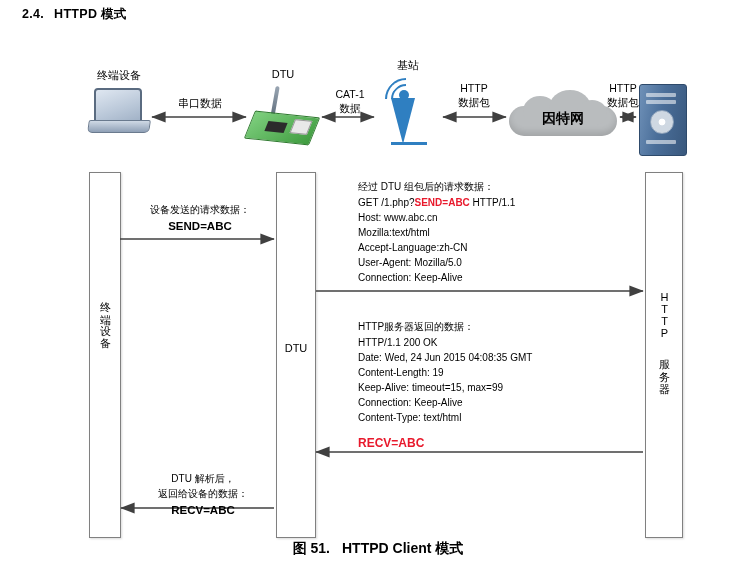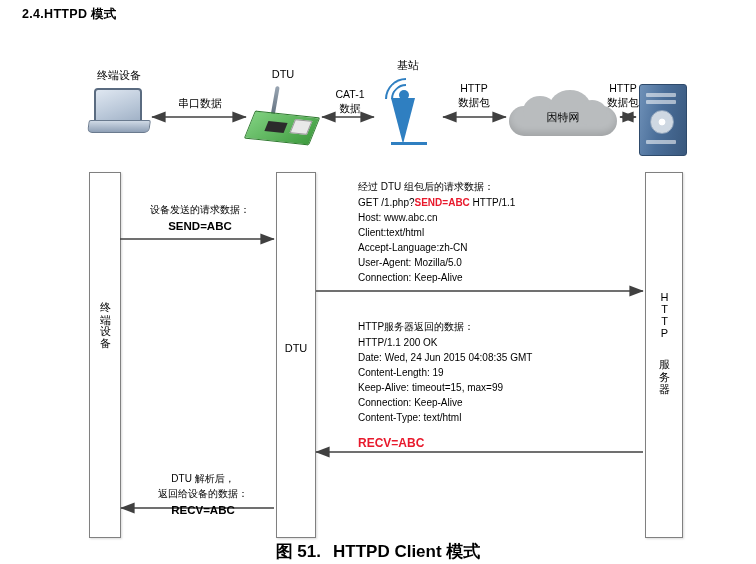--- a/index.html
+++ b/index.html
@@ -21,21 +21,21 @@
     height: 564px;
   }
   .heading {
     position: absolute;
     left: 22px;
     top: 6px;
     font-size: 12.5px;
     font-weight: bold;
     letter-spacing: 0.3px;
   }
-  .heading .num { }
+  .heading .num { margin-right: 10px; }
 
   
   .lbl {
     position: absolute;
     font-size: 11px;
     text-align: center;
     white-space: nowrap;
   }
   .lbl.small { font-size: 10.5px; }
 
@@ -168,23 +168,24 @@
     border-radius: 50%;
   }
   .cloud .p1 { left: 14px; top: 4px; width: 34px; height: 30px; }
   .cloud .p2 { left: 40px; top: -2px; width: 42px; height: 36px; }
   .cloud .p3 { left: 68px; top: 8px; width: 30px; height: 26px; }
   .cloud .c-text {
     position: absolute;
     left: 0; top: 18px;
     width: 108px;
     text-align: center;
-    font-size: 11px;
+    font-size: 14px;
     color: #000;
     z-index: 3;
+    font-weight: bold;
   }
 
   
   .server {
     position: absolute;
     left: 639px;
     top: 84px;
     width: 52px;
     height: 74px;
   }
@@ -255,21 +256,21 @@
     white-space: nowrap;
   }
   .msg.center { text-align: center; }
   .red { color: #e8192c; font-weight: bold; }
 
   .caption {
     position: absolute;
     left: 0; top: 540px;
     width: 756px;
     text-align: center;
-    font-size: 17px;
+    font-size: 14px;
     font-weight: bold;
   }
   .caption .gap { display: inline-block; width: 12px; }
 </style>
 </head>
 <body>
 
 <div class="page">
 
   <div class="heading">
@@ -358,21 +359,21 @@
   </svg>
 
   <div class="msg center" style="left:130px; top:203px; width:140px;">设备发送的请求数据：</div>
   <div class="msg center" style="left:130px; top:219px; width:140px; font-weight:bold; font-size:11.5px;">SEND=ABC</div>
 
   <div class="msg" style="left:358px; top:180px;">经过  DTU  组包后的请求数据：</div>
   <div class="msg" style="left:358px; top:196px;">
     <span>GET /1.php?</span><span class="red">SEND=ABC</span><span> HTTP/1.1</span>
   </div>
   <div class="msg" style="left:358px; top:211px;">Host: www.abc.cn</div>
-  <div class="msg" style="left:358px; top:226px;">Client:text/html</div>
+  <div class="msg" style="left:358px; top:226px;">Mozilla:text/html</div>
   <div class="msg" style="left:358px; top:241px;">Accept-Language:zh-CN</div>
   <div class="msg" style="left:358px; top:256px;">User-Agent: Mozilla/5.0</div>
   <div class="msg" style="left:358px; top:271px;">Connection: Keep-Alive</div>
 
   <div class="msg" style="left:358px; top:320px;">HTTP服务器返回的数据：</div>
   <div class="msg" style="left:358px; top:336px;">HTTP/1.1 200 OK</div>
   <div class="msg" style="left:358px; top:351px;">Date: Wed, 24 Jun 2015 04:08:35 GMT</div>
   <div class="msg" style="left:358px; top:366px;">Content-Length: 19</div>
   <div class="msg" style="left:358px; top:381px;">Keep-Alive: timeout=15, max=99</div>
   <div class="msg" style="left:358px; top:396px;">Connection: Keep-Alive</div>

